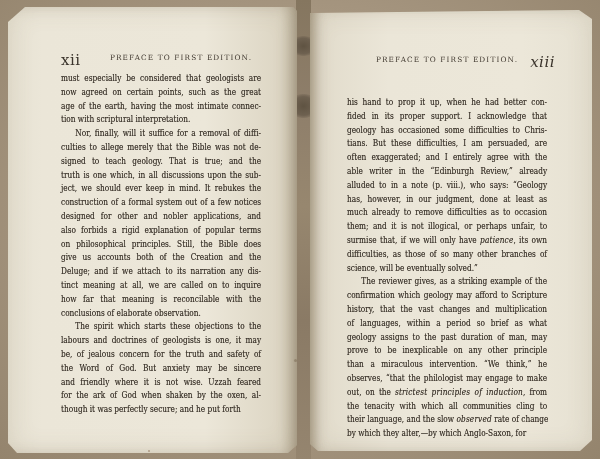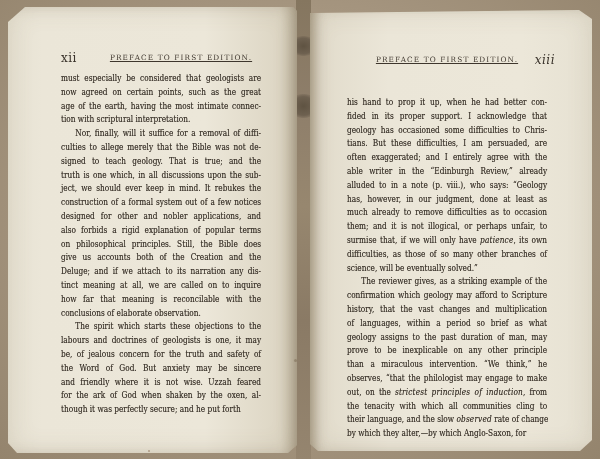--- a/index.html
+++ b/index.html
@@ -34,26 +34,26 @@
   }
   .page.right{
     left:310px;top:10px;width:282px;height:441px;
     clip-path:polygon(0 3px, calc(100% - 13px) 0, 100% 9px, 100% calc(100% - 11px), calc(100% - 12px) 100%, 8px 100%, 0 calc(100% - 7px));
     background:linear-gradient(90deg,#cfc7b2 0%,#e2dccc 4%,#ebe6d8 28%,#ece7d9 75%,#e6e1d2 100%);
     box-shadow:inset 0 0 26px rgba(125,105,75,.16), inset 10px 0 16px -8px rgba(95,78,55,.45);
   }
   .header{position:absolute;height:12px;}
   .page.left .header{left:53px;top:45px;width:200px;}
   .page.right .header{left:37px;top:44px;width:200px;}
-  .folio{position:absolute;top:-1px;font-size:12px;letter-spacing:.5px;}
+  .folio{position:absolute;top:-1px;font-size:15px;letter-spacing:.5px;}
   .page.left .folio{left:0;}
   .page.right .folio{right:-8px;font-style:italic;}
   .running-head{
     position:absolute;left:50%;top:1px;transform:translateX(-50%);
-    font-size:7.3px;letter-spacing:1.15px;white-space:nowrap;color:#3e362d;text-decoration:underline;
+    font-size:7.3px;letter-spacing:1.15px;white-space:nowrap;color:#3e362d;
   }
   .page.left .running-head{margin-left:20px;}
   .textblock{position:absolute;}
   .page.left .textblock{left:53px;top:64px;}
   .page.right .textblock{left:37px;top:61px;margin-top:24px;}
   .line{
     width:252px;font-size:9.3px;line-height:13.8px;white-space:nowrap;
     text-align:justify;text-align-last:justify;
     transform:scaleX(.794);transform-origin:0 0;
     text-shadow:0 0 .5px rgba(45,36,25,.55);

